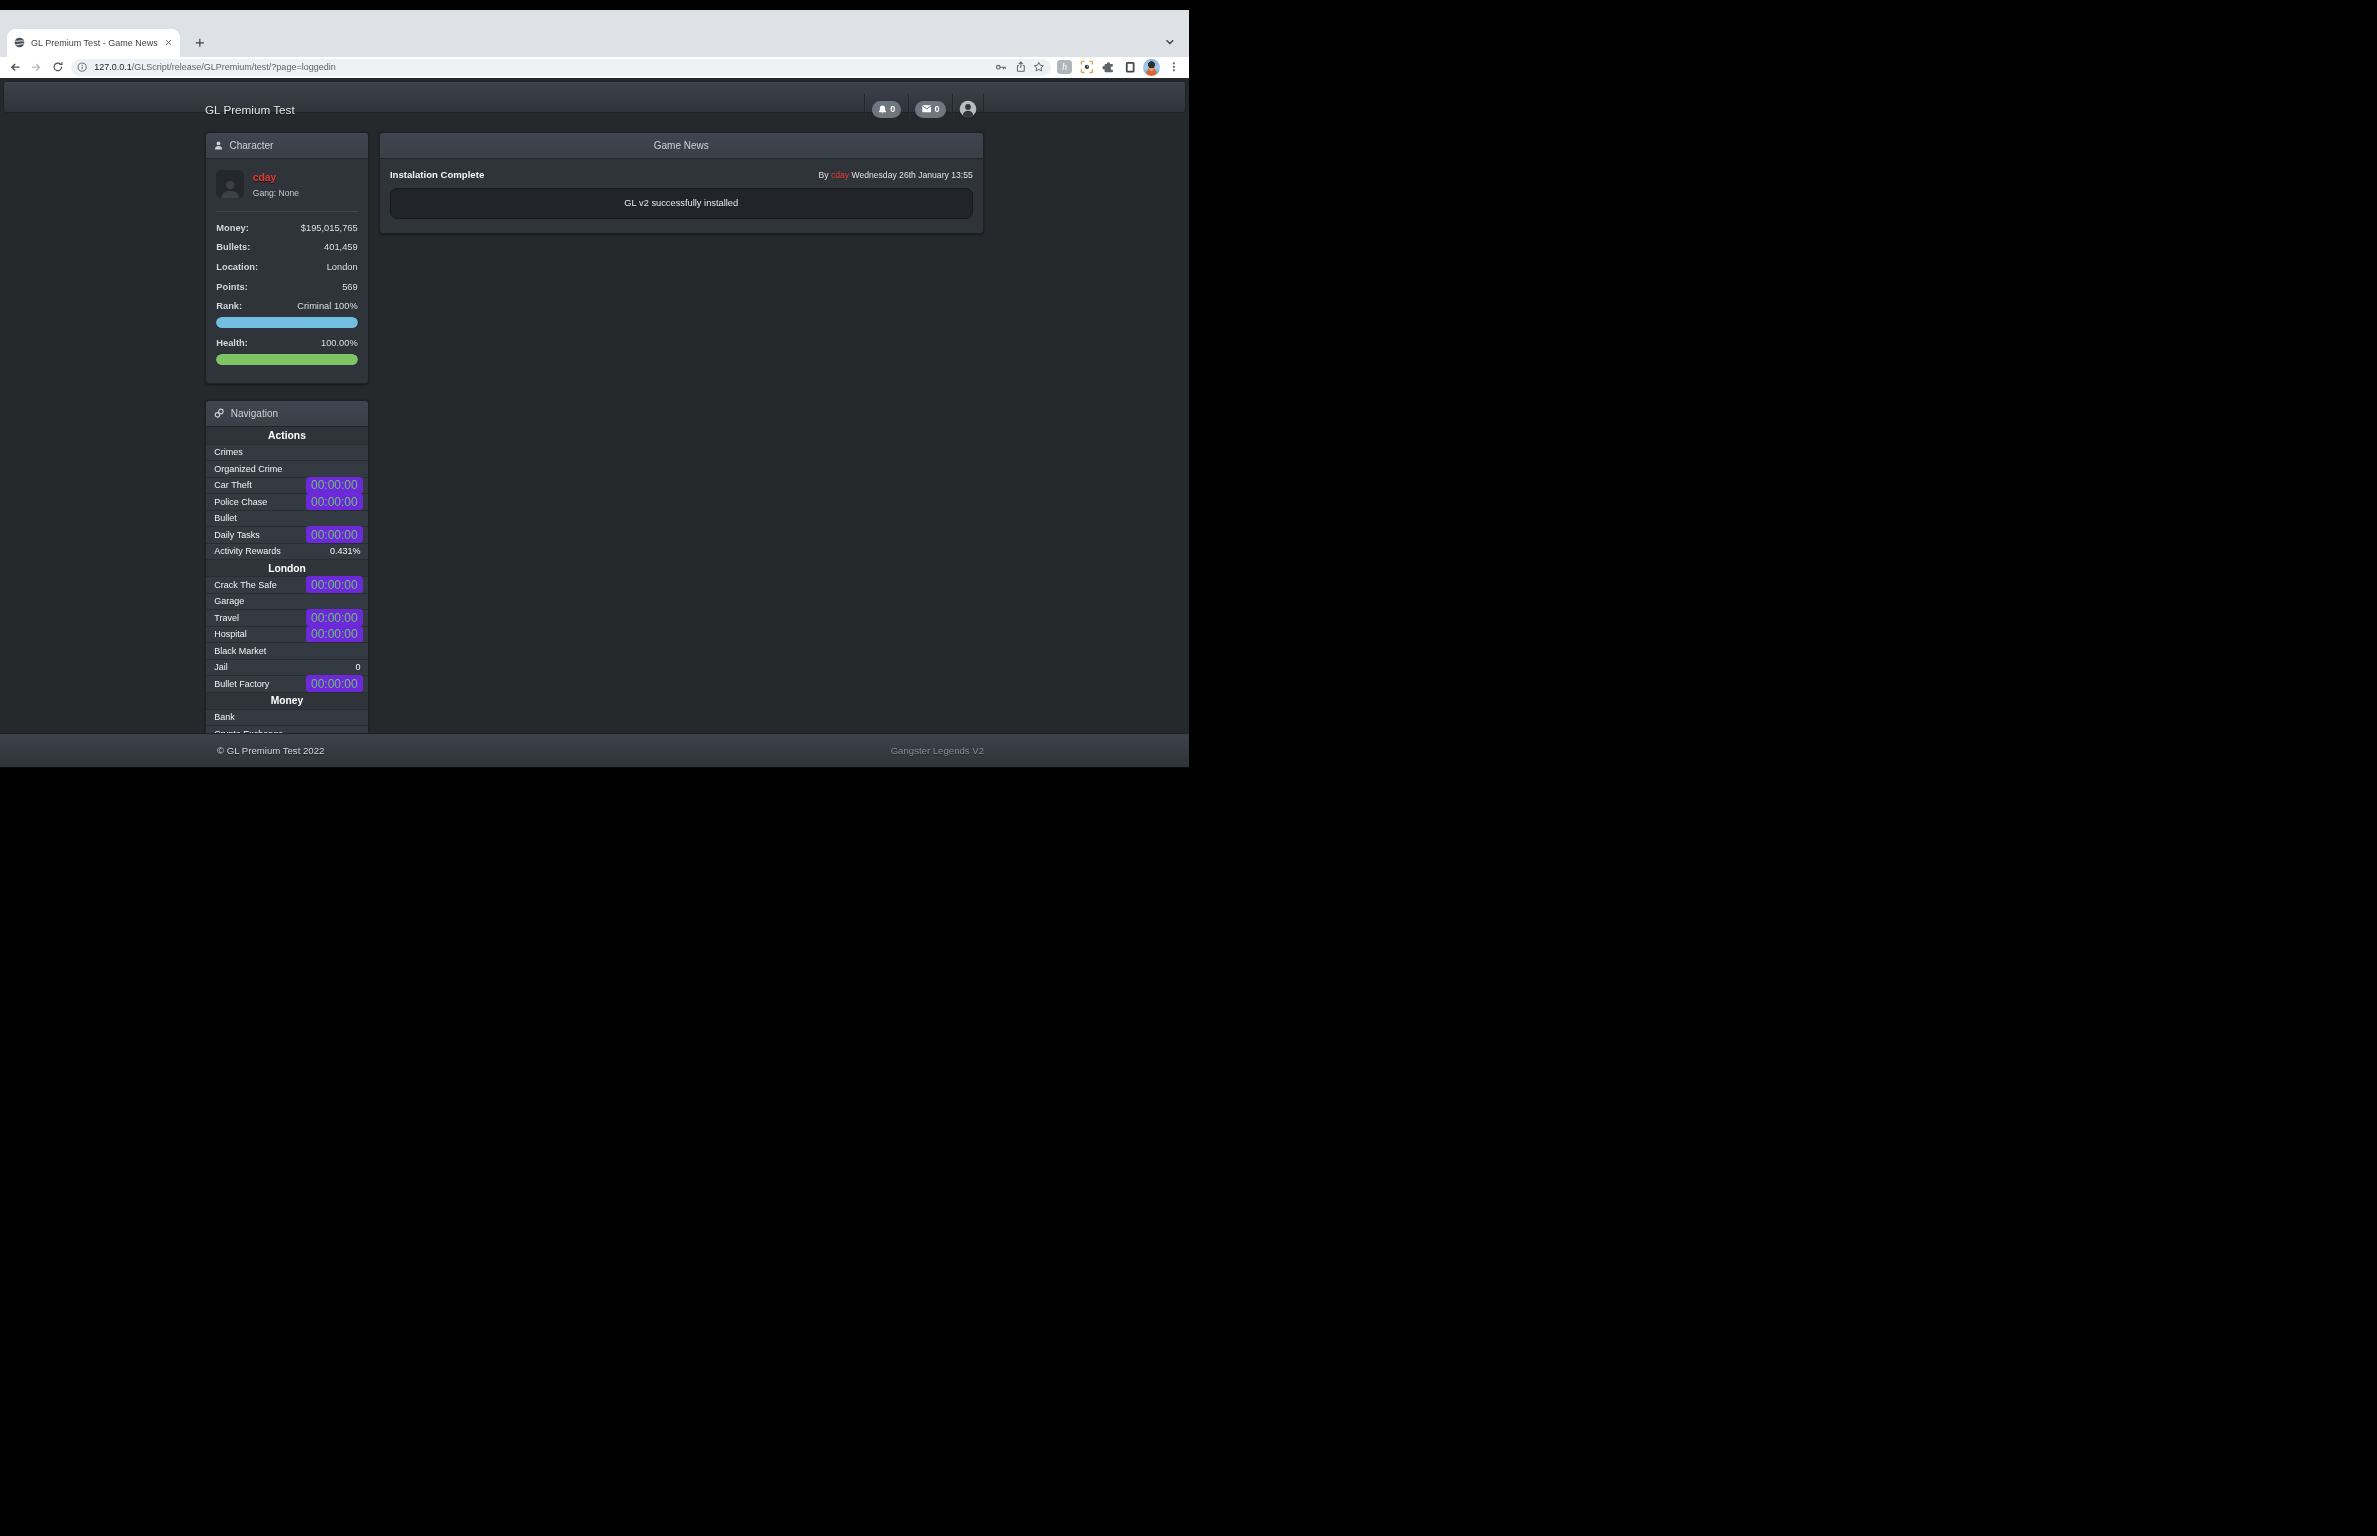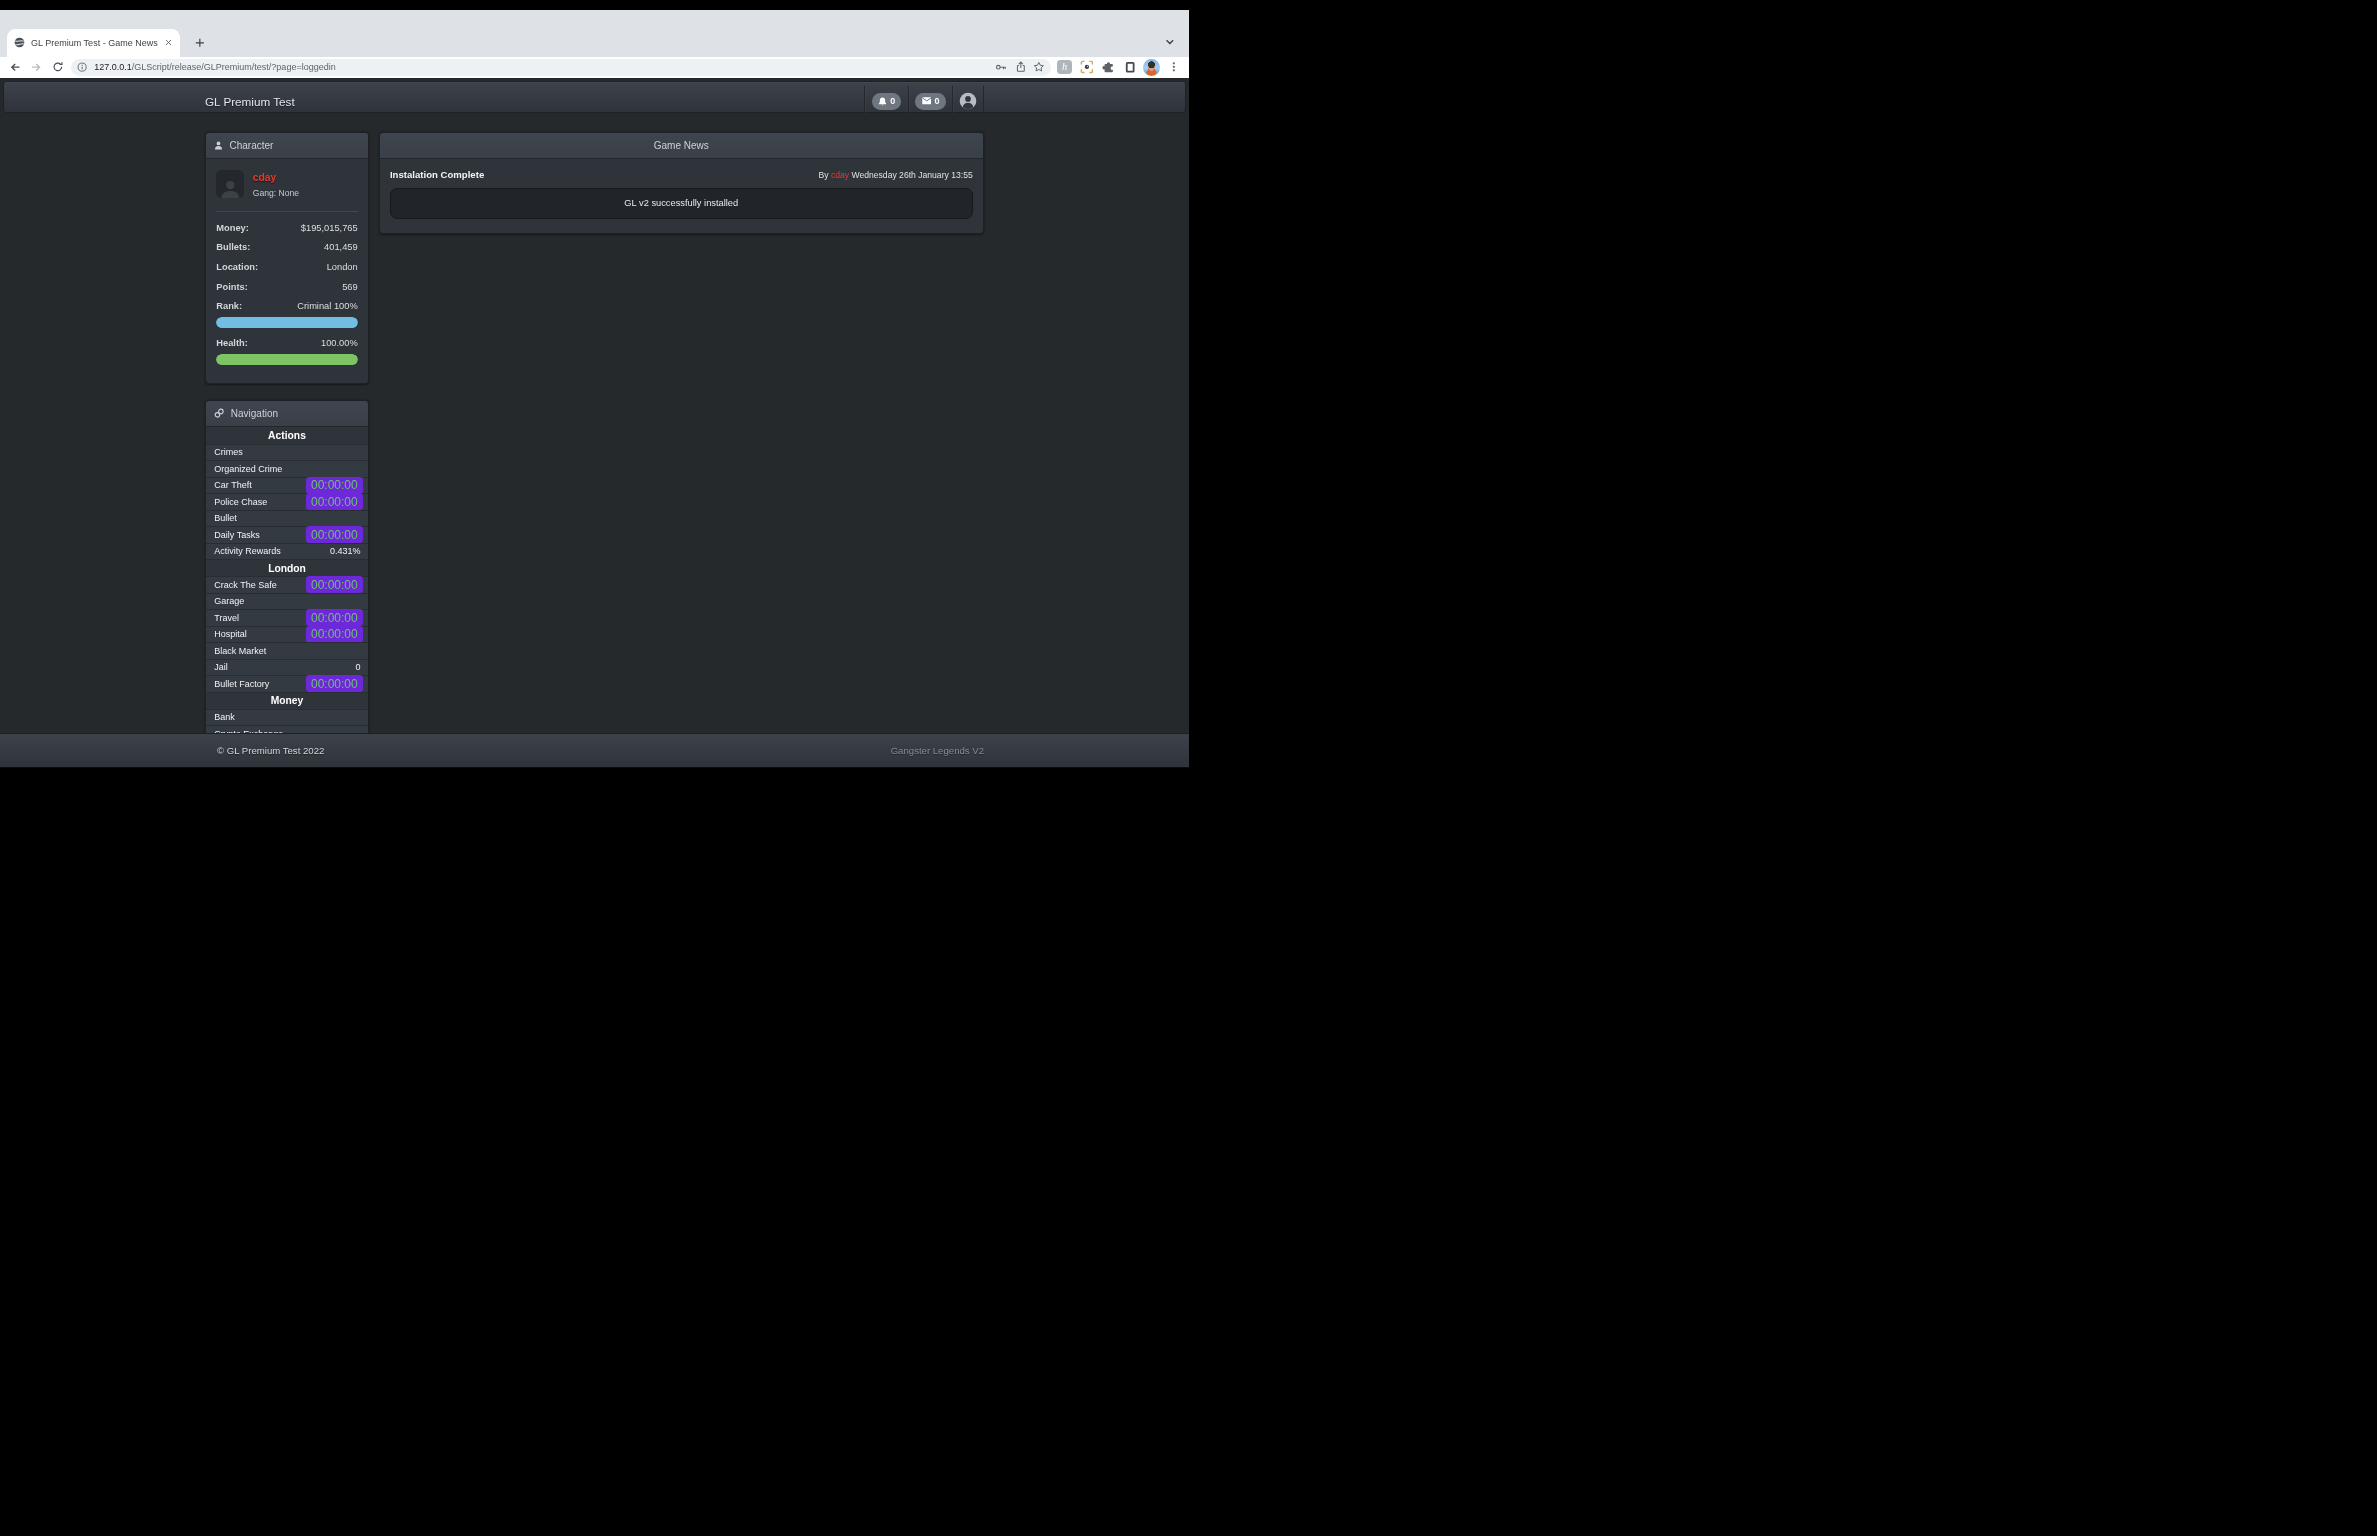--- a/index.html
+++ b/index.html
@@ -35,21 +35,21 @@
       radial-gradient(circle at 50% 52%, #c9a287 0 26%, rgba(0,0,0,0) 27%),
       radial-gradient(ellipse at 50% 108%, #e0622a 0 42%, rgba(0,0,0,0) 43%),
       linear-gradient(180deg, #7fb5e9 0%, #a9cdf0 55%, #5d85ab 100%); }
 
   
   .page { position: relative; height: 691px; background: #26292c; overflow: hidden; }
 
   .gl-navbar { margin: 3.4px 2.8px 0; height: 32px; border-radius: 3.4px;
     background: linear-gradient(180deg, #3d434b, #2f343b); border: 0.7px solid #1e2226;
     box-shadow: inset 0 0.7px 0 rgba(255,255,255,.05); }
-  .nav-inner { width: 779px; height: 100%; margin: 4px auto; display: flex;
+  .nav-inner { width: 779px; height: 100%; margin: 12px auto; display: flex;
     align-items: stretch; }
   .brand { flex: 1; display: flex; align-items: center; font-size: 11.7px;
     color: #e3e6e9; text-shadow: 0 0.7px 0.7px rgba(0,0,0,.5); }
   .nav-cell { width: 44px; display: flex; align-items: center; justify-content: center;
     border-left: 0.7px solid #23272c; box-shadow: inset 0.7px 0 0 rgba(255,255,255,.04); }
   .nav-cell.last { width: 32px; border-right: 0.7px solid #23272c; }
   .count-pill { height: 16.5px; padding: 0 6.2px; border-radius: 8.3px; background: #6e777f;
     color: #fff; font-size: 9px; font-weight: bold; display: flex; align-items: center;
     gap: 3.4px; }
 

